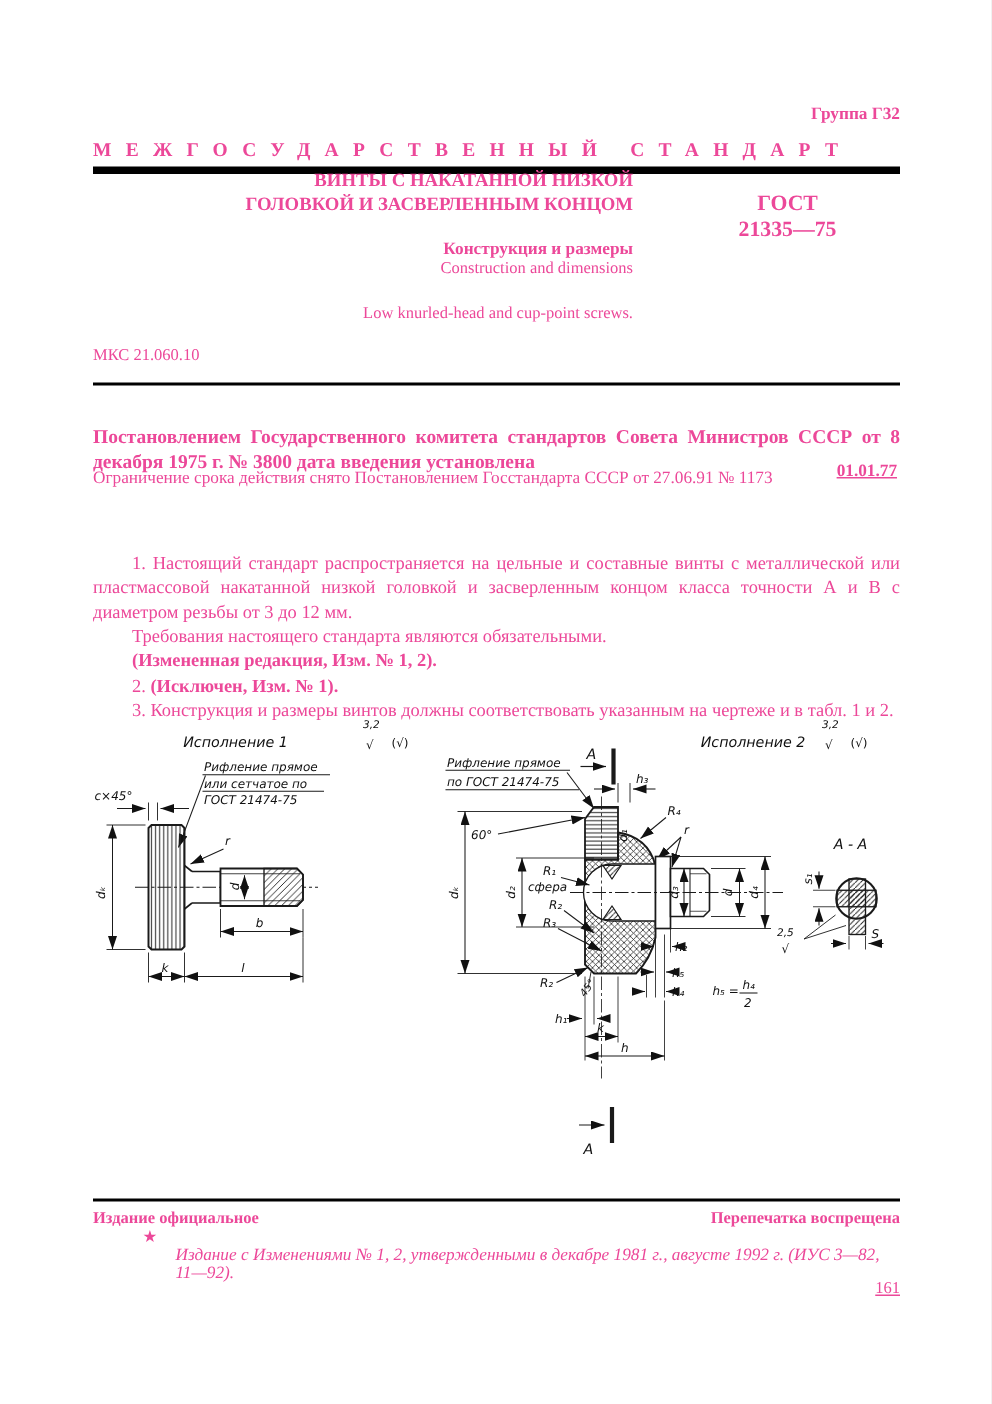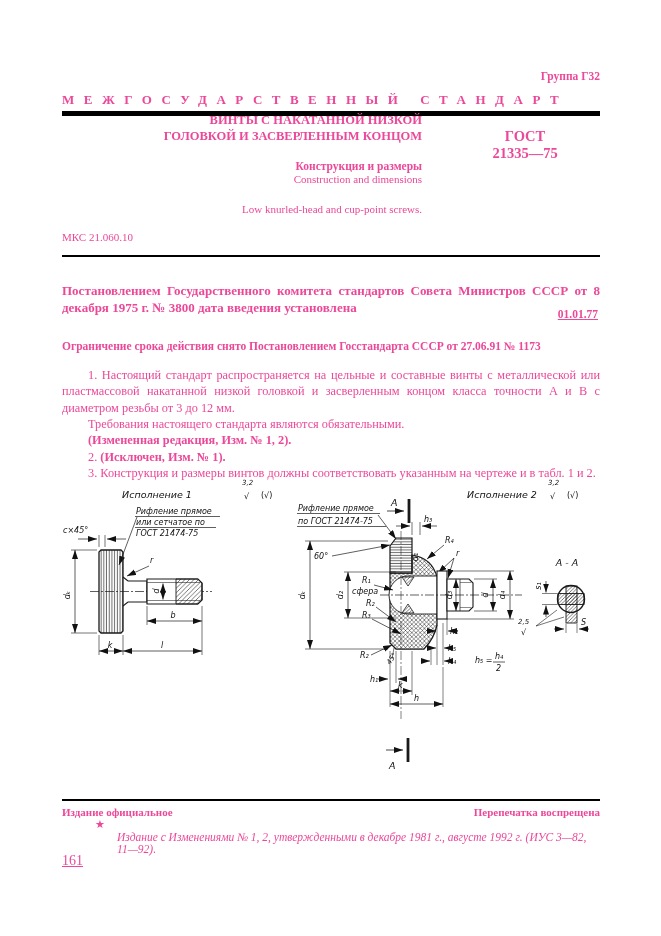--- a/index.html
+++ b/index.html
@@ -13,37 +13,37 @@
   .title-ru{font-weight:bold;font-size:12.5px;line-height:1.3;}
   .subtitle{font-weight:bold;font-size:11.5px;margin-top:15px;}
   .title-en{font-size:11px;margin-top:16px;line-height:1.35;}
   .hright{top:128px;left:388px;width:150px;text-align:center;}
   .gost1{font-weight:bold;font-size:14.5px;line-height:1.2;}
   .vzamen{font-weight:bold;font-size:11px;line-height:1.32;margin-top:13px;}
   .mks{top:231px;left:0;font-size:11px;}
   .midrule{top:255px;left:0;width:538px;height:2px;background:#000;}
   .decree{top:282px;left:0;width:538px;font-weight:bold;font-size:13px;line-height:1.32;text-align:justify;}
   .date{top:308px;right:2px;font-weight:bold;font-size:11.5px;text-decoration:underline;}
-  .limit{top:340px;left:0;width:538px;font-weight:bold;font-size:11.5px;}
+  .limit{top:313px;left:0;width:538px;font-weight:normal;font-size:11.5px;}
   .bodytext{top:367px;left:0;width:538px;font-size:12.3px;line-height:1.33;text-align:justify;}
   .bodytext p{margin:0;text-indent:26px;}
   .b{font-weight:bold;}
   .drawings{top:473px;left:0;width:538px;height:322px;}
   .drawings svg{position:absolute;top:0;}
   .svgL{left:0;}
   .svgR{left:228px;}
   svg text{font-family:"DejaVu Sans",sans-serif;font-style:italic;font-size:8px;fill:#111;}
   svg .big{font-size:9.5px;}
   svg .sm{font-size:7px;}
   svg .chk{font-style:normal;}
   .ftrule{top:799px;left:0;width:538px;height:2px;background:#000;}
   .ftrow{top:806px;left:0;width:538px;display:flex;justify-content:space-between;font-weight:bold;font-size:11px;}
   .star{top:818px;left:33px;font-size:11px;}
   .ftnote{top:831px;left:55px;width:480px;font-style:italic;font-size:11.5px;}
-  .pagenum{top:853px;left:0;width:538px;text-align:left;font-size:14px;text-decoration:underline;}
+  .pagenum{top:853px;left:0;width:538px;text-align:right;font-size:11px;text-decoration:underline;}
 </style>
 </head>
 <body>
 
 <div class="page">
  <div class="content">
 
   <div class="abs group">Группа Г32</div>
   <div class="abs stdtype">МЕЖГОСУДАРСТВЕННЫЙ СТАНДАРТ</div>
   <div class="abs thickrule"></div>

